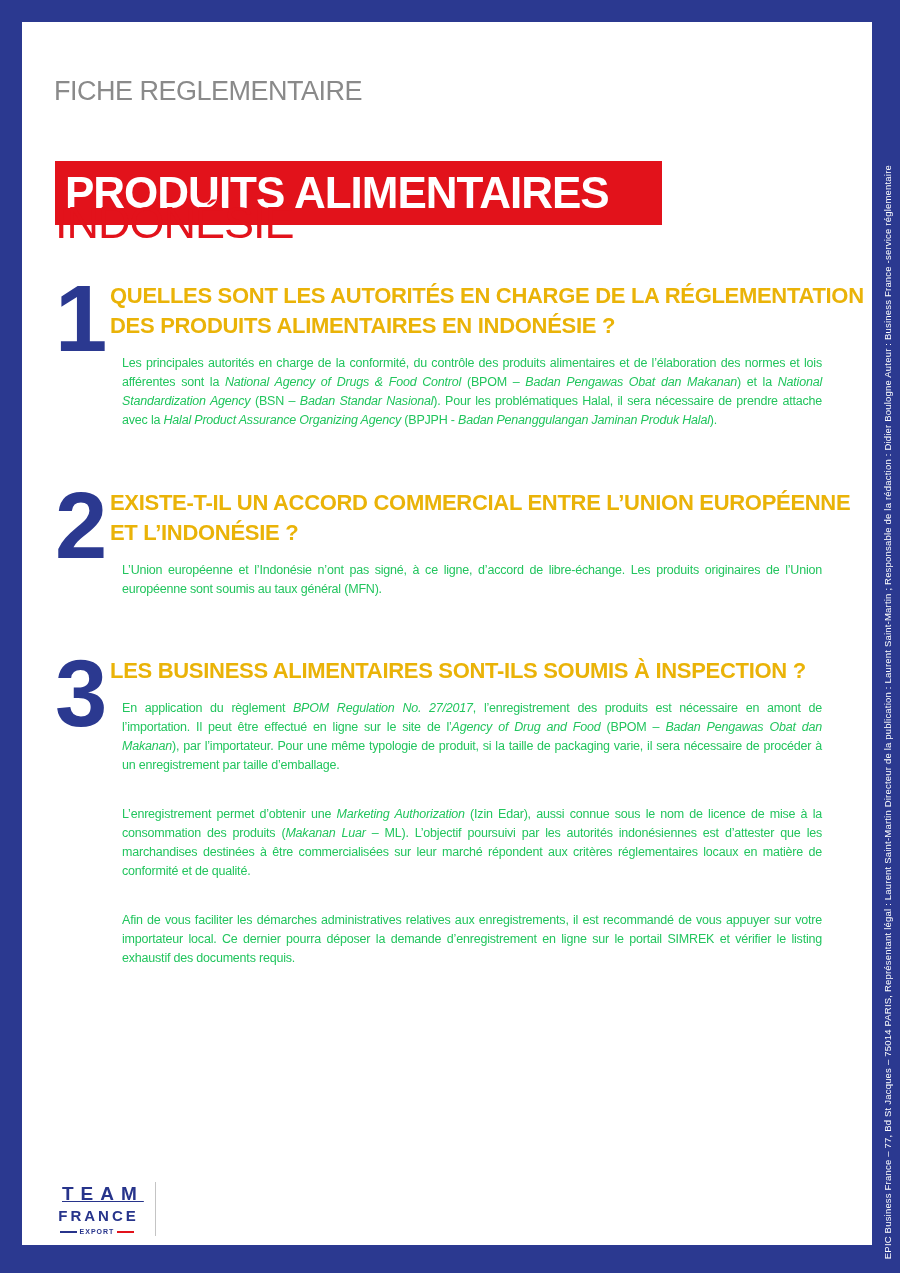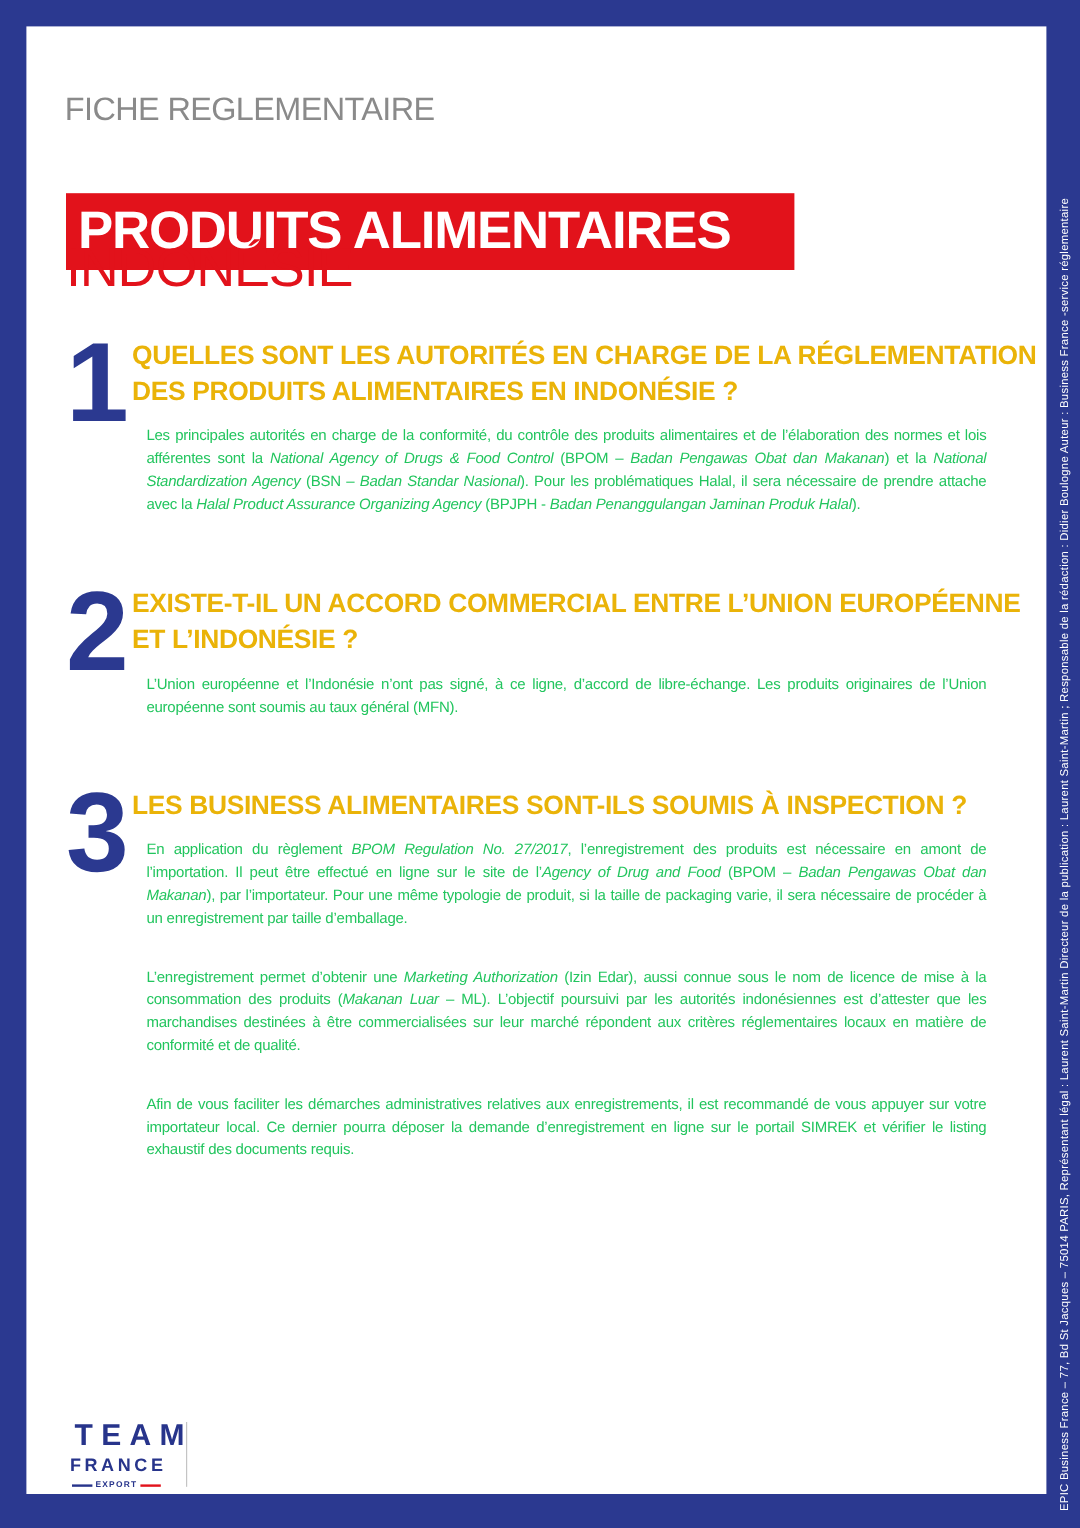--- a/index.html
+++ b/index.html
@@ -53,21 +53,21 @@
   }
   .sec-body .para { margin-bottom:30px; }
   .sec-body .para:last-child { margin-bottom:0; }
   .sec-body .it { font-style:italic; }
 
   .footer-logos {
     position:absolute; left:55px; top:1182px;
     display:flex; align-items:center;
   }
   .tf-logo { width:84px; text-align:center; color:#27348B; }
-  .tf-team { font-size:25px; font-weight:700; letter-spacing:7px; margin-left:7px; }
+  .tf-team { font-size:19px; font-weight:700; letter-spacing:7px; margin-left:7px;text-decoration:underline; }
   .tf-france { font-size:15px; font-weight:700; letter-spacing:3px; margin-left:3px; margin-top:2px; }
   .tf-export-row { display:flex; align-items:center; justify-content:center; gap:3px; margin-top:4px; }
   .tf-rule { height:2px; width:17px; }
   .tf-rule.blue { background:#27348B; }
   .tf-rule.red { background:#E2121B; }
   .tf-export { font-size:7px; font-weight:700; letter-spacing:1px; color:#27348B; }
   .logo-divider { width:1px; height:54px; background:#c4c4c4; margin:0 16px; }
   .bf-logo { display:flex; flex-direction:column; align-items:flex-start; }
   .bf-text { margin-top:3px; font-size:11px; font-weight:700; letter-spacing:0.5px; }
   .bf-text .business { color:#1d1d3a; }

